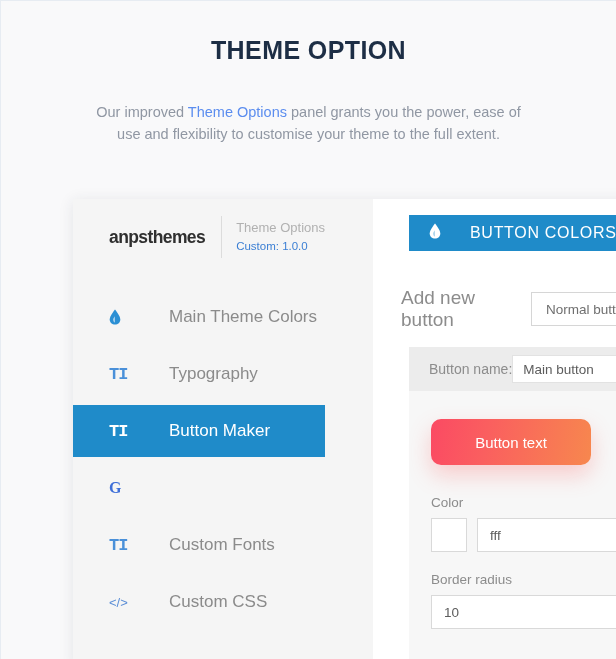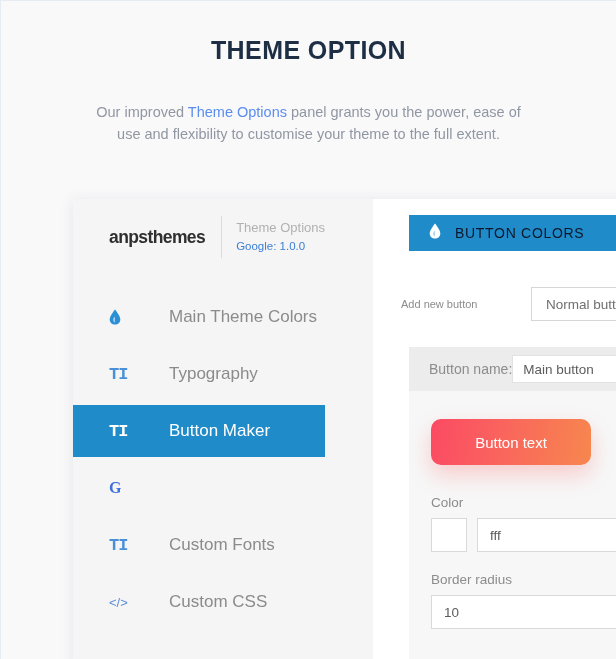--- a/index.html
+++ b/index.html
@@ -157,36 +157,36 @@
     top: 16px;
     right: -140px;
     height: 36px;
     background: #1f8bc9;
     display: flex;
     align-items: center;
     padding-left: 20px;
     box-sizing: border-box;
   }
   .section-head .sh-label {
-    color: #0f172a;
-    font-size: 14px;
+    color: #ffffff;
+    font-size: 16px;
     letter-spacing: 0.7px;
-    padding-left: 14px;
+    padding-left: 29px;
   }
 
   .row-addnew {
     position: absolute;
     left: 28px;
     top: 88px;
     right: -60px;
     display: flex;
     align-items: center;
   }
   .row-addnew .lbl {
-    font-size: 11px;
+    font-size: 19px;
     color: #8c8c8c;
     width: 130px;
   }
   .select-box {
     width: 130px;
     height: 34px;
     background: #ffffff;
     border: 1px solid #d6d6d6;
     box-sizing: border-box;
     display: flex;
@@ -295,21 +295,21 @@
 
 <div class="panel">
 
   <div class="sidebar">
 
     <div class="brand">
       <div class="brand-logo">anpsthemes</div>
       <div class="brand-divider"></div>
       <div class="brand-meta">
         <div class="tname">Theme Options</div>
-        <div class="tver">Google: 1.0.0</div>
+        <div class="tver">Custom: 1.0.0</div>
       </div>
     </div>
 
     <div class="menu">
 
       <div class="menu-item">
         <span class="mi-icon">
           <svg width="12" height="16" viewBox="0 0 12 16" aria-hidden="true">
             <path d="M6 0.6 C6 0.6 11.3 7.0 11.3 10.4 C11.3 13.5 8.9 15.6 6 15.6 C3.1 15.6 0.7 13.5 0.7 10.4 C0.7 7.0 6 0.6 6 0.6 Z" fill="#2a8fd4"></path>
             <path d="M4.0 10.4 C4.0 12.0 4.9 13.2 6 13.4 L6 7.2 C5.0 8.4 4.0 9.6 4.0 10.4 Z" fill="#ffffff" opacity="0.55"></path>

